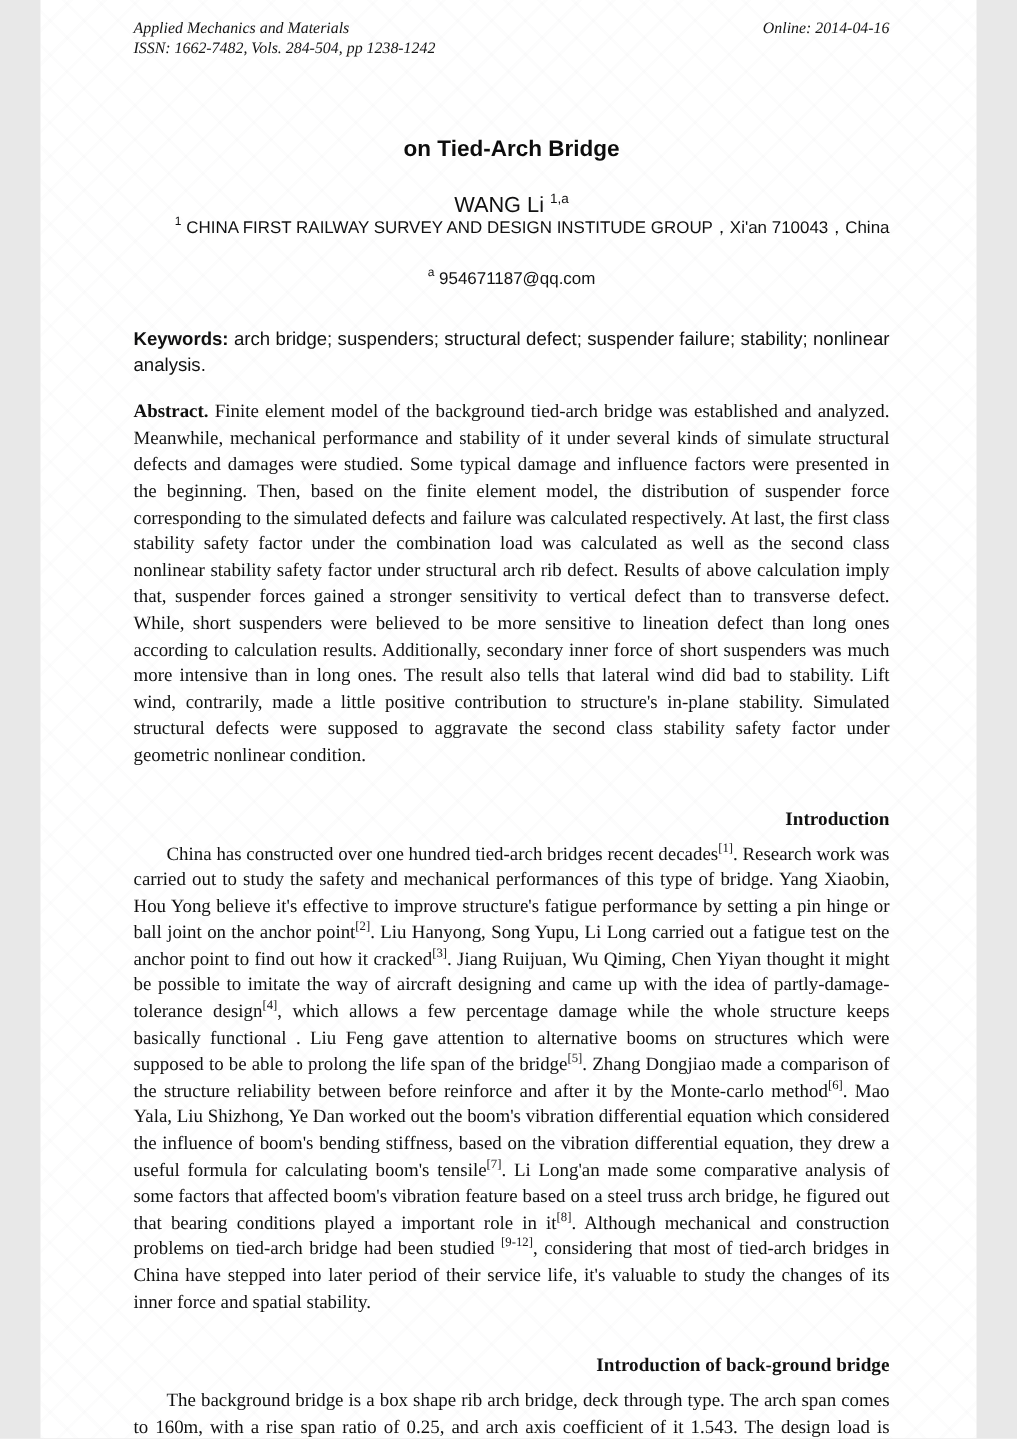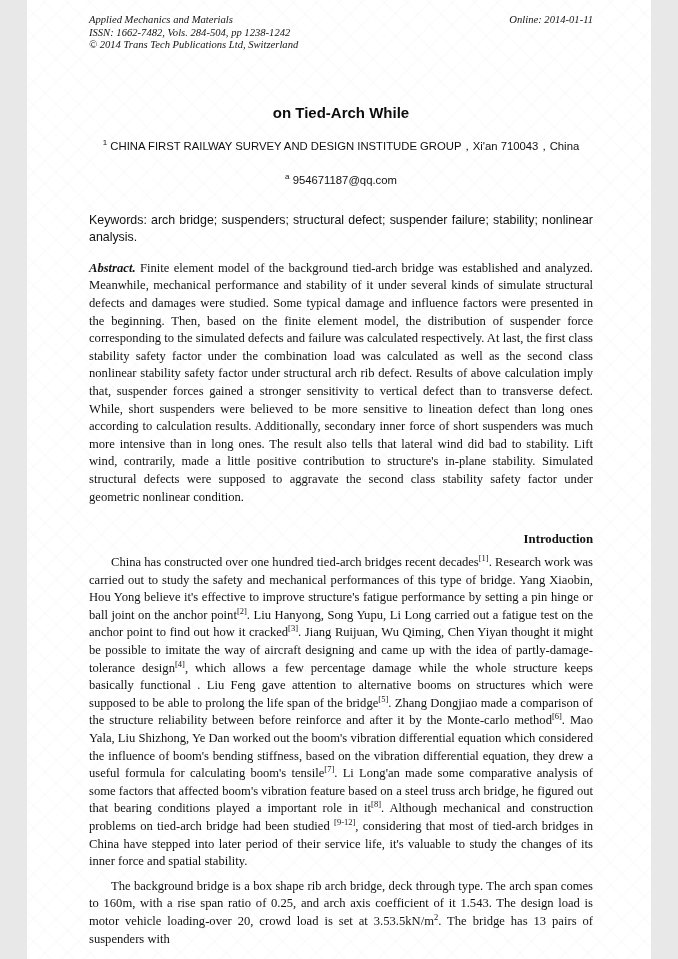--- a/index.html
+++ b/index.html
@@ -32,43 +32,42 @@
     font: bold 15px/24px "Liberation Sans", "DejaVu Sans", sans-serif;
     color: #0d0d0d;
   }
   .author {
     margin-top: 17px;
     text-align: center;
     font: 14.5px/16px "Liberation Sans", "DejaVu Sans", sans-serif;
   }
   .author sup { font-size: 9px; }
   .affil {
-    margin-top: 14px;
-    text-align: center;
+    text-align: right;
     font: 11.3px/14px "Liberation Sans", "DejaVu Sans", sans-serif;
   }
   .affil sup { font-size: 8px; }
   .email {
     margin-top: 20px;
     text-align: center;
     font: 11.3px/14px "Liberation Sans", "DejaVu Sans", sans-serif;
   }
   .email sup { font-size: 8px; }
   .keywords {
     margin: 25px 0 0 0;
     font: 12.4px/17px "Liberation Sans", "DejaVu Sans", sans-serif;
     text-align: justify;
   }
-  .keywords .kw-label { font-weight: normal; }
+  .keywords .kw-label { font-weight: bold; }
   .abstract {
     margin: 14px 0 0 0;
     font: 12.6px/17.6px "Liberation Serif", "DejaVu Serif", serif;
     text-align: justify;
   }
-  .abstract .ab-label { font-weight: bold; font-style: italic; }
+  .abstract .ab-label { font-weight: bold; }
   .sec-heading {
     margin: 25px 0 0 0;
     font: bold 12.8px/16px "Liberation Serif", "DejaVu Serif", serif;
     text-align: right;
   }
   .body-par {
     margin: 7px 0 0 0;
     font: 12.6px/17.6px "Liberation Serif", "DejaVu Serif", serif;
     text-align: justify;
     text-indent: 22px;
@@ -77,34 +76,35 @@
 </style>
 </head>
 <body>
 
 <div class="page">
 
   <div class="hdr">
     <div class="hdr-left">
       <div>Applied Mechanics and Materials</div>
       <div>ISSN: 1662-7482, Vols. 284-504, pp 1238-1242</div>
-      <div>© 2014 Trans Tech Publications Ltd, Switzerland</div>
     </div>
-    <div class="hdr-right">Online: 2014-01-11</div>
+    <div class="hdr-right">Online: 2014-04-16</div>
   </div>
 
-  <h1 class="title"><br><span>on Tied-Arch While</span></h1>
+  <h1 class="title"><br><span>on Tied-Arch Bridge</span></h1>
 
+  <div class="author"><span>WANG Li</span> <sup>1,a</sup></div>
 
   <div class="affil"><sup>1</sup><span> CHINA FIRST RAILWAY SURVEY AND DESIGN INSTITUDE GROUP，Xi'an 710043，China</span></div>
 
   <div class="email"><sup>a</sup><span> 954671187@qq.com</span></div>
 
   <p class="keywords"><span class="kw-label">Keywords:</span><span> arch bridge; suspenders; structural defect; suspender failure; stability; nonlinear analysis.</span></p>
 
   <p class="abstract"><span class="ab-label">Abstract.</span><span> Finite element model of the background tied-arch bridge was established and analyzed. Meanwhile, mechanical performance and stability of it under several kinds of simulate structural defects and damages were studied. Some typical damage and influence factors were presented in the beginning. Then, based on the finite element model, the distribution of suspender force corresponding to the simulated defects and failure was calculated respectively. At last, the first class stability safety factor under the combination load was calculated as well as the second class nonlinear stability safety factor under structural arch rib defect. Results of above calculation imply that, suspender forces gained a stronger sensitivity to vertical defect than to transverse defect. While, short suspenders were believed to be more sensitive to lineation defect than long ones according to calculation results. Additionally, secondary inner force of short suspenders was much more intensive than in long ones. The result also tells that lateral wind did bad to stability. Lift wind, contrarily, made a little positive contribution to structure's in-plane stability. Simulated structural defects were supposed to aggravate the second class stability safety factor under geometric nonlinear condition.</span></p>
 
   <h2 class="sec-heading">Introduction</h2>
   <p class="body-par"><span>China has constructed over one hundred tied-arch bridges recent decades</span><sup>[1]</sup><span>. Research work was carried out to study the safety and mechanical performances of this type of bridge. Yang  Xiaobin, Hou Yong believe it's effective to improve structure's fatigue performance by setting a pin hinge or ball joint on the anchor point</span><sup>[2]</sup><span>. Liu Hanyong, Song Yupu, Li Long carried out a fatigue test on the anchor point to find out how it cracked</span><sup>[3]</sup><span>. Jiang Ruijuan, Wu Qiming, Chen Yiyan thought it might be possible  to imitate the way of aircraft designing and came up with the idea of partly-damage-tolerance design</span><sup>[4]</sup><span>, which allows a few percentage damage while the whole structure keeps basically  functional . Liu Feng gave attention to alternative booms on structures which were supposed  to be able to prolong the life span of the bridge</span><sup>[5]</sup><span>. Zhang Dongjiao made a comparison of the structure reliability between before reinforce and after it by the Monte-carlo method</span><sup>[6]</sup><span>. Mao Yala, Liu Shizhong, Ye Dan worked out the boom's vibration differential equation which considered the influence of boom's  bending stiffness, based on the vibration differential equation, they drew a useful formula for calculating boom's tensile</span><sup>[7]</sup><span>. Li Long'an made some comparative analysis of some factors that affected boom's vibration feature based on a steel truss arch bridge, he figured out that bearing conditions played a important role in it</span><sup>[8]</sup><span>. Although mechanical and construction problems on tied-arch bridge had been studied </span><sup>[9-12]</sup><span>, considering that most of tied-arch bridges in China have stepped into later period of  their service life, it's valuable to study the changes of its inner force and spatial stability.</span></p>
 
+  <h2 class="sec-heading">Introduction of back-ground bridge</h2>
   <p class="body-par"><span>The background bridge is a box shape rib arch bridge, deck through type. The arch span comes to 160m, with a rise span ratio of 0.25, and arch axis coefficient of it 1.543. The design load is motor vehicle loading-over 20, crowd load is set at 3.53.5kN/m</span><sup>2</sup><span>. The bridge has 13 pairs of suspenders with</span></p>
 
 </div>
 
 </body></html>

